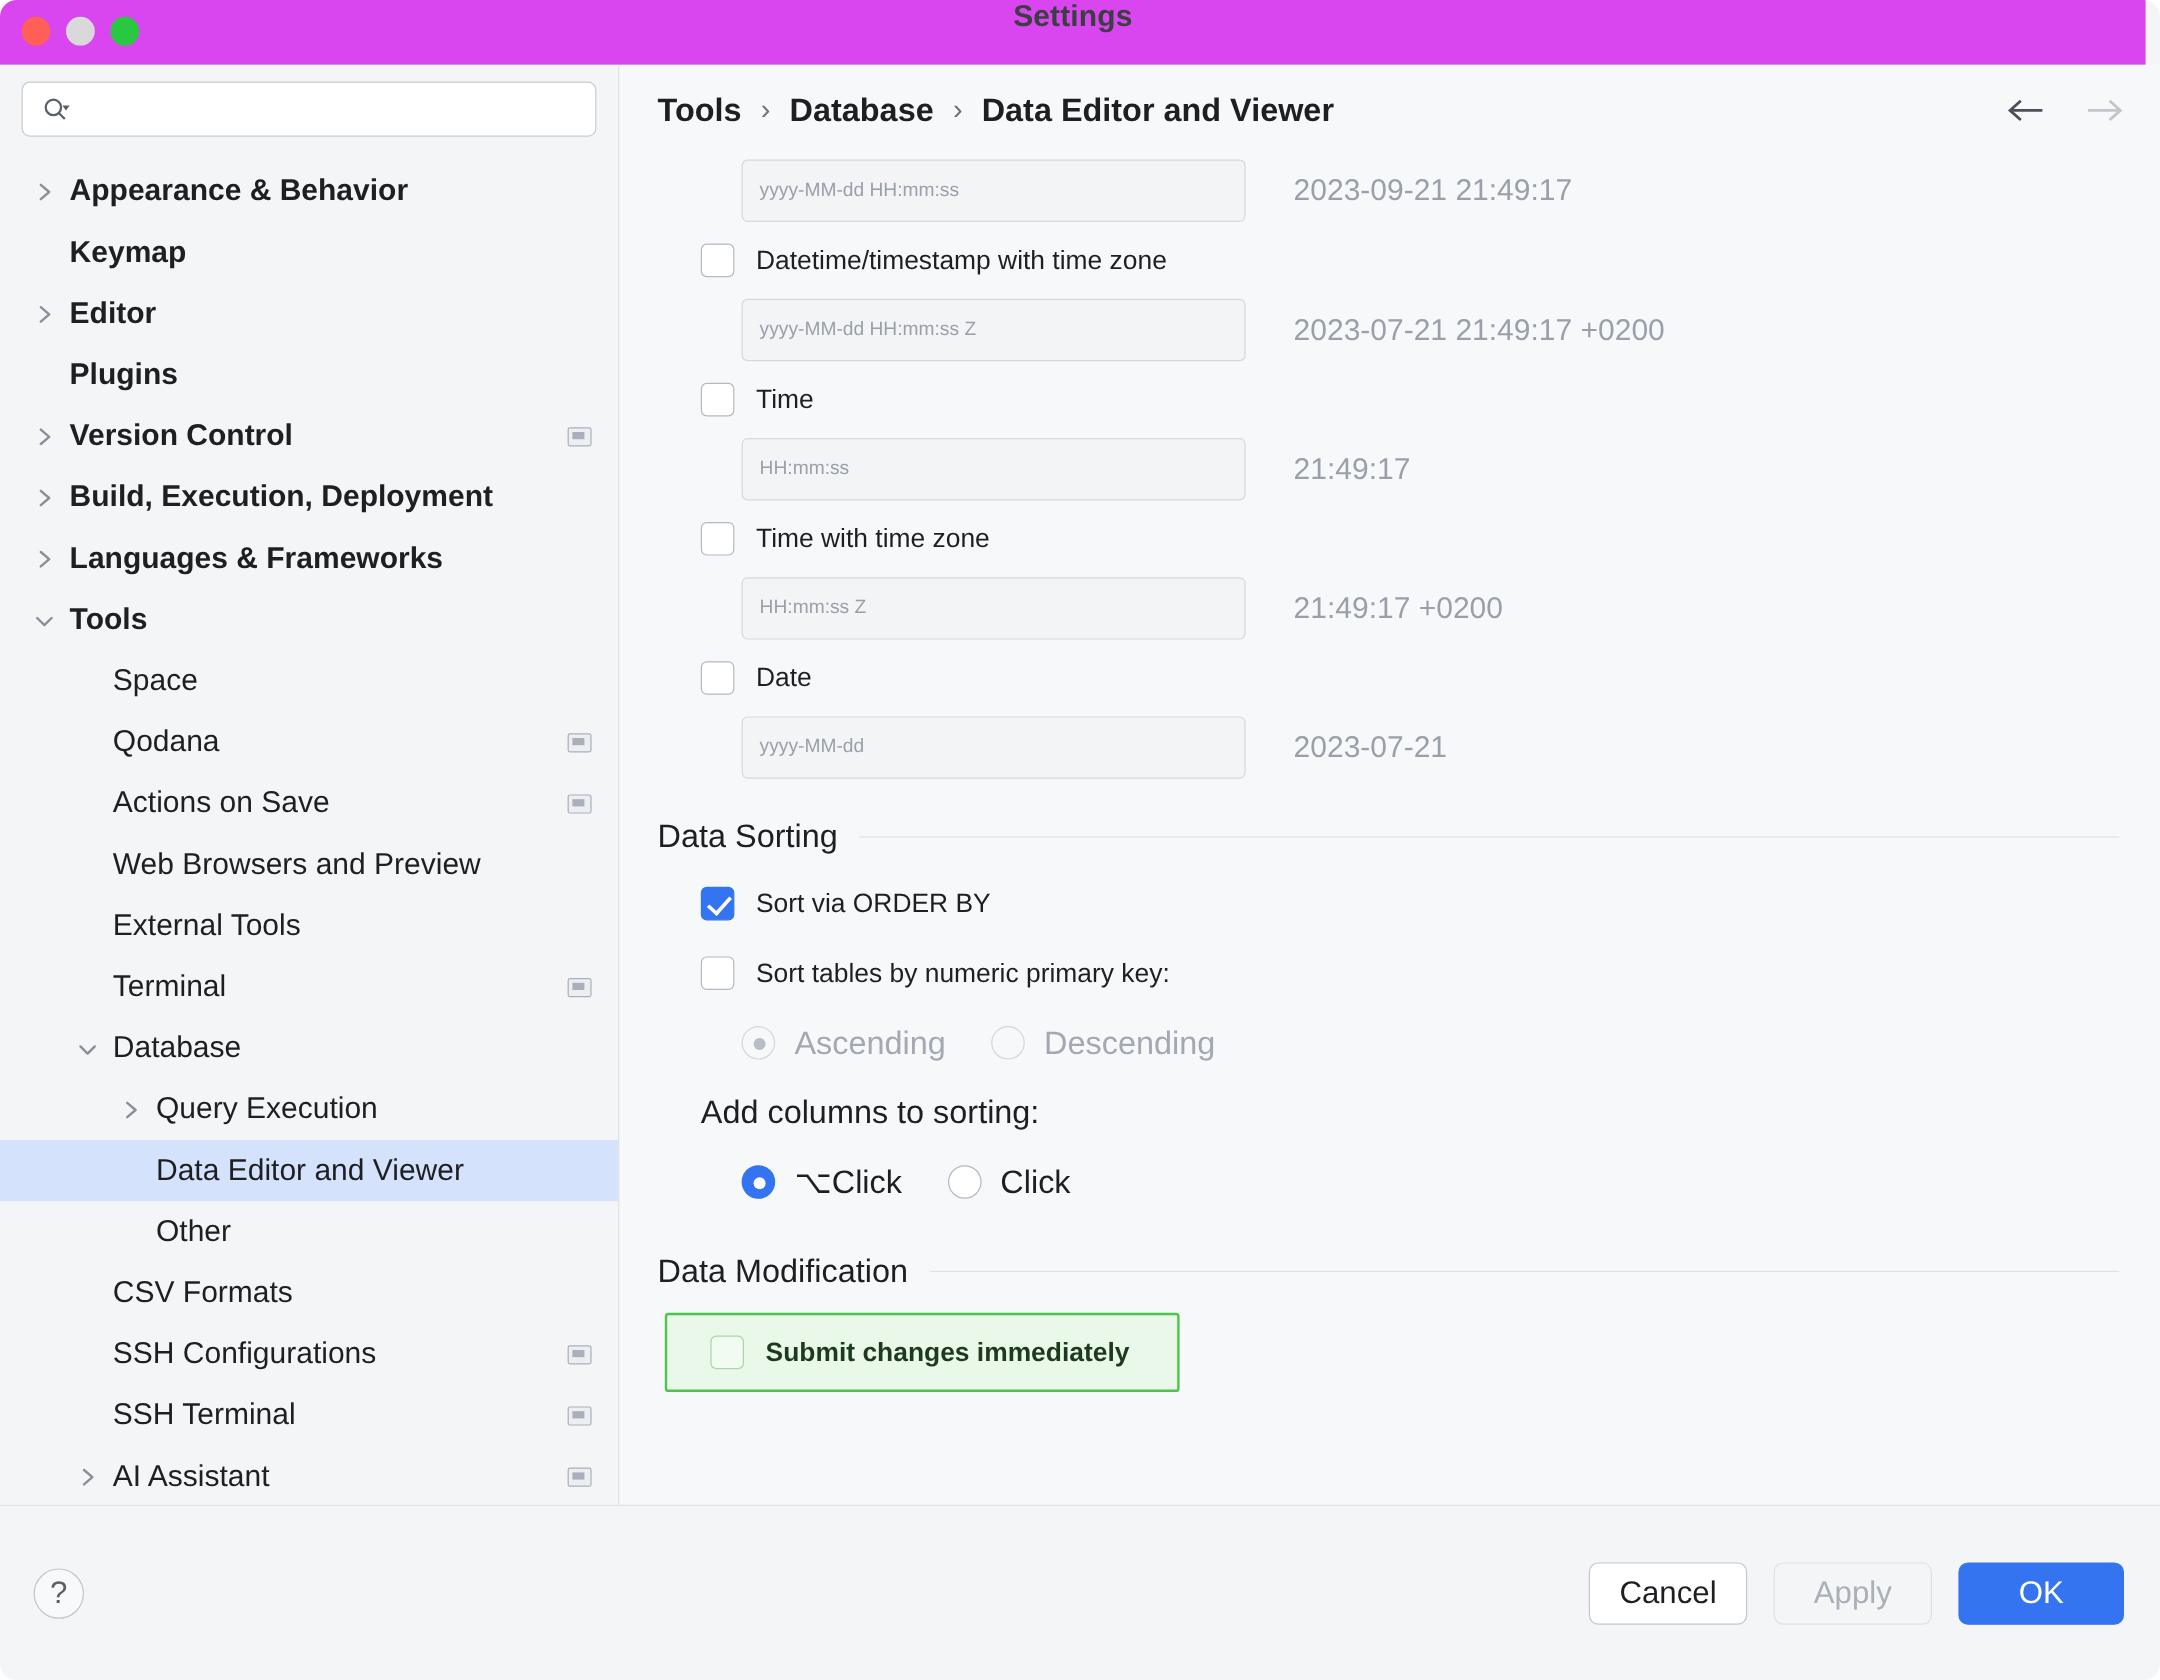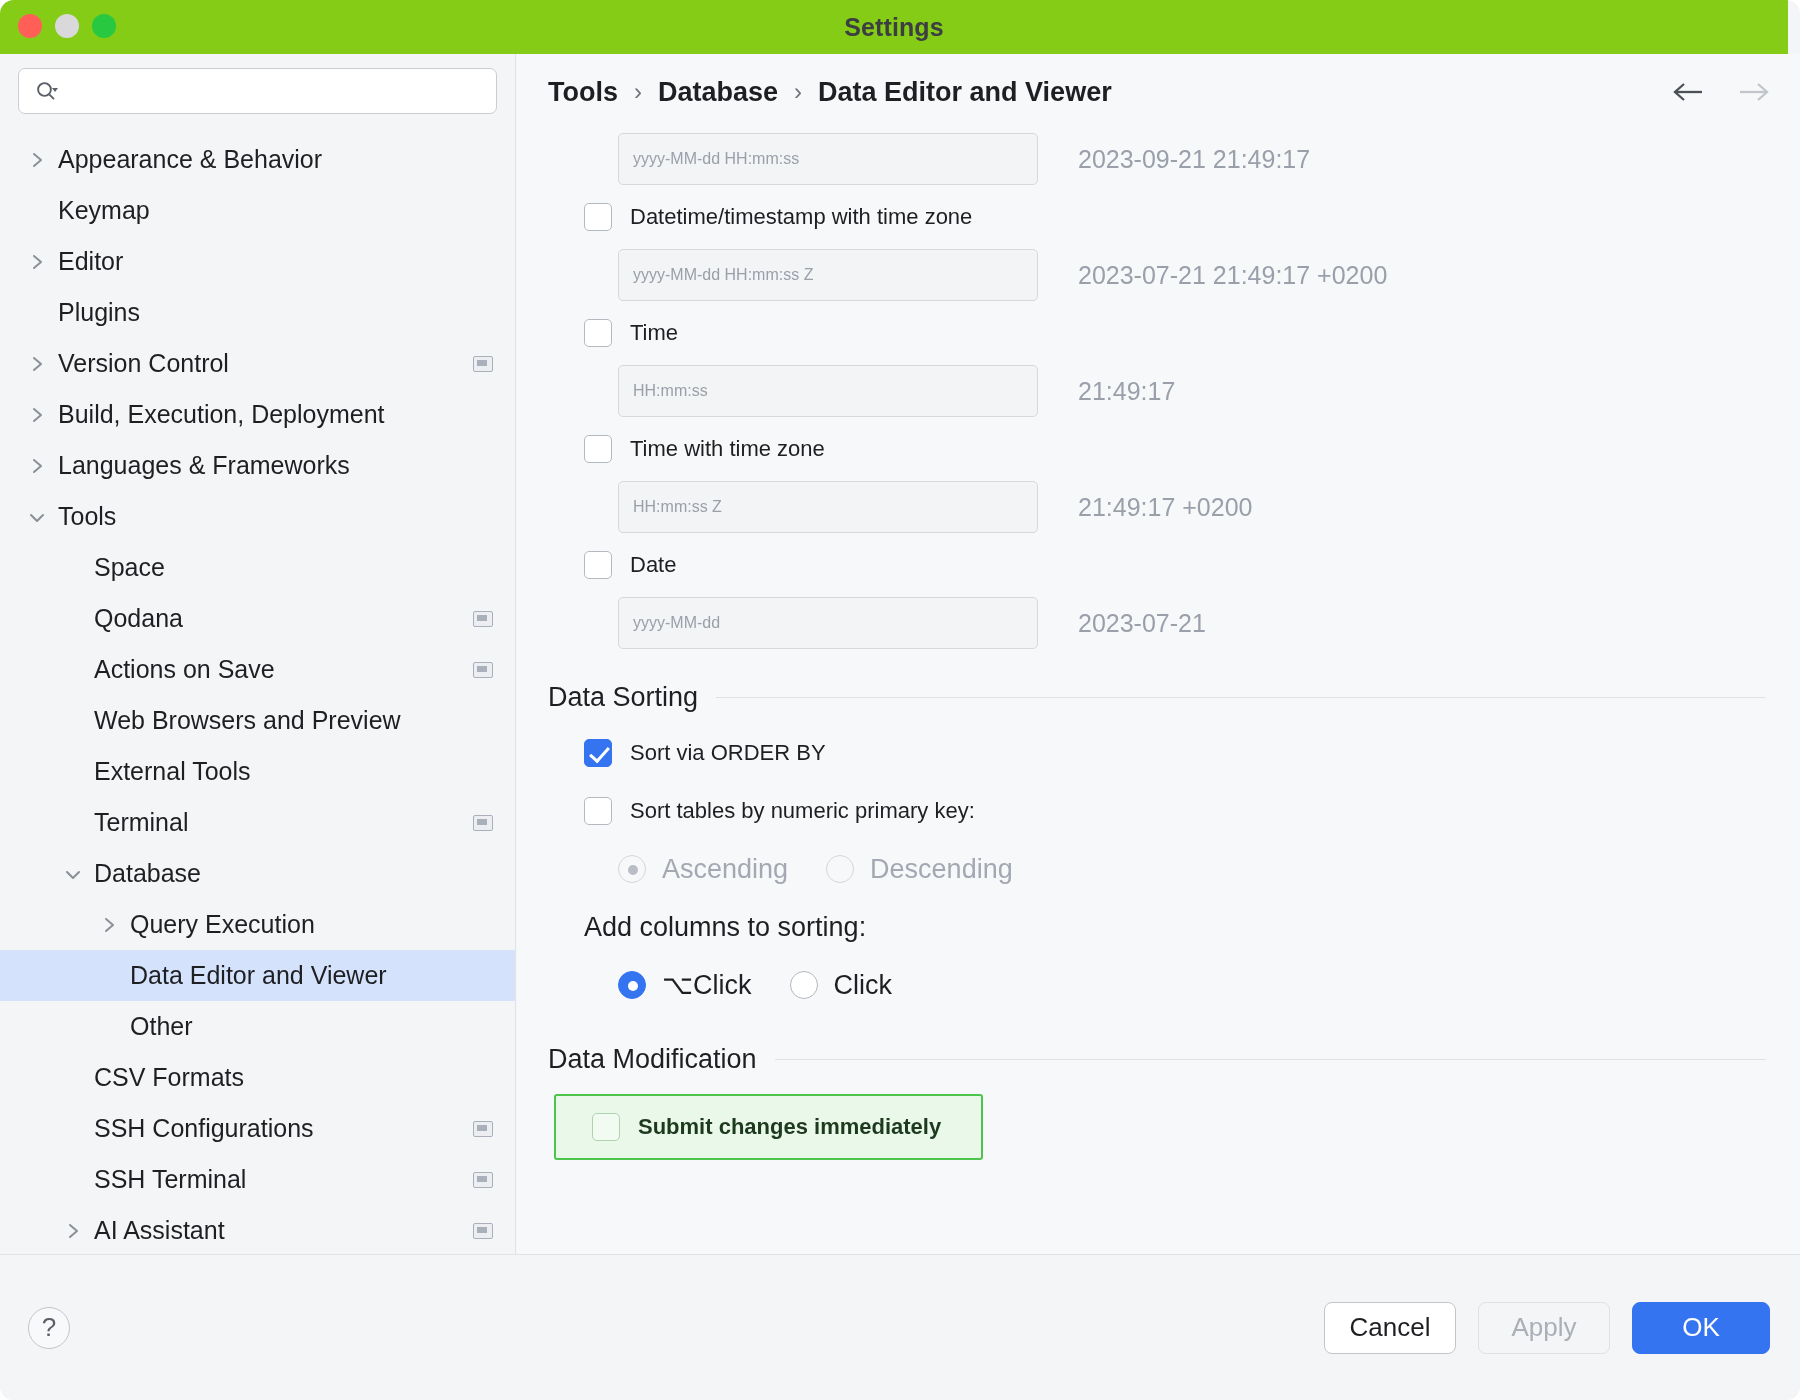--- a/index.html
+++ b/index.html
@@ -13,22 +13,22 @@
     position: relative;
     width: 1800px; height: 1400px;
     background: #f4f5f7;
     border-radius: 14px;
     overflow: hidden;
   }
 
   
   .titlebar {
     position: absolute; top: 0; left: 0; right: 12px; height: 54px;
-    background: #84cc16;
-    display: flex; align-items: center; justify-content: center;
+    background: #d946ef;
+    display: flex; align-items: flex-start; justify-content: center;
   }
   .title-text {
     font-size: 25px; font-weight: bold; color: #3c3f41; letter-spacing: .1px;
   }
   .traffic {
     position: absolute; left: 18px; top: 14px;
     display: flex; gap: 13px; align-items: center;
   }
   .light { width: 24px; height: 24px; border-radius: 50%; }
   .light.red    { background: #ff5f57; }
@@ -72,21 +72,21 @@
   }
   .arrow svg { display: block; }
   .arrow.empty { visibility: hidden; }
   .tree-label {
     font-size: 25px; color: #1e1f22; white-space: nowrap;
     padding-left: 10px;
   }
   .tree-row.lvl0 { padding-left: 26px; }
   .tree-row.lvl1 { padding-left: 62px; }
   .tree-row.lvl2 { padding-left: 98px; }
-  .tree-row.bold .tree-label { font-weight: normal; }
+  .tree-row.bold .tree-label { font-weight: bold; }
   .badge {
     margin-left: auto;
     width: 20px; height: 16px;
     border: 1.6px solid #a9b0bb; border-radius: 2px;
     background: #eceef1;
     position: relative;
   }
   .badge::after {
     content: ""; position: absolute; left: 3px; top: 3px;
     width: 10px; height: 6px; background: #a9b0bb;

